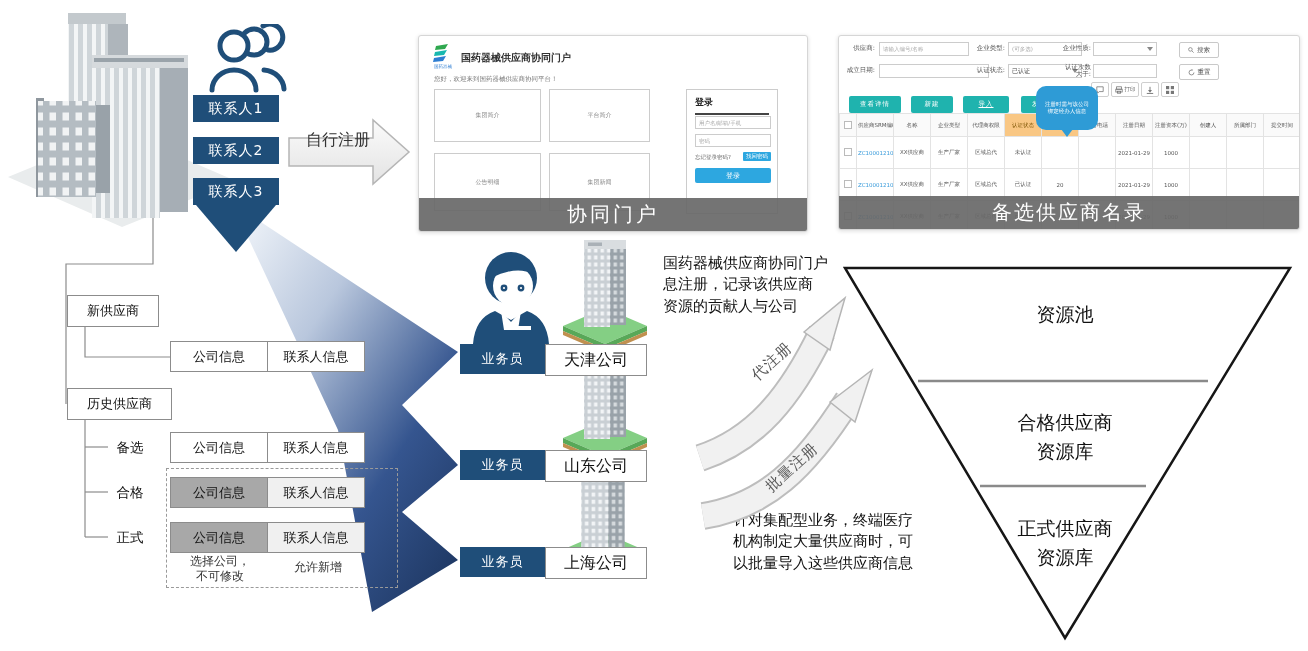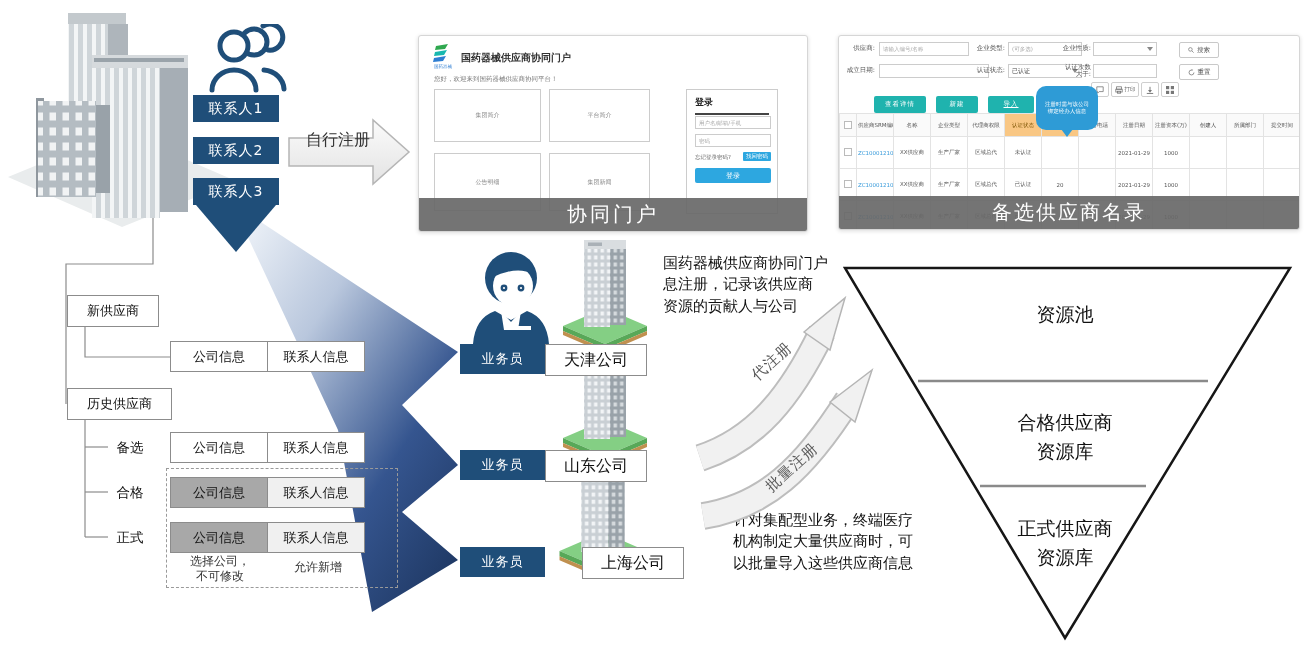--- a/index.html
+++ b/index.html
@@ -49,21 +49,21 @@
   .blue-btn{background:#2DA7E0;color:#fff;font-size:7px;display:flex;align-items:center;justify-content:center;border-radius:2px;}
 
   
   .f-label{font-size:6.5px;color:#555;text-align:right;line-height:1.15;}
   .mini-select{box-sizing:border-box;border:1px solid #ccc;background:#fff;font-size:6px;color:#444;
                display:flex;align-items:center;justify-content:space-between;padding:0 3px;}
   .caret{width:0;height:0;border-left:3px solid transparent;border-right:3px solid transparent;border-top:4px solid #888;}
   .ghost-btn{border:1px solid #c9c9c9;background:#fff;border-radius:2px;font-size:6.5px;color:#555;
              display:flex;align-items:center;justify-content:center;gap:3px;}
   .teal-btn{background:#1FB3AE;color:#fff;font-size:6.5px;display:flex;align-items:center;justify-content:center;
-            border-radius:2px;letter-spacing:1px;margin-left:25px;}
+            border-radius:2px;letter-spacing:1px;}
   .icon-box{border:1px solid #cfcfcf;background:#fff;border-radius:2px;display:flex;align-items:center;justify-content:center;gap:2px;font-size:5.5px;color:#666;}
   .callout{position:absolute;background:#2E9BD6;color:#fff;border-radius:10px;font-size:5.5px;line-height:1.3;
            display:flex;align-items:center;justify-content:center;text-align:center;z-index:7;}
   .callout:after{content:"";position:absolute;bottom:-7px;left:50%;margin-left:-6px;border-left:6px solid transparent;
                  border-right:6px solid transparent;border-top:8px solid #2E9BD6;}
 
   table.grid{border-collapse:collapse;width:100%;table-layout:fixed;}
   table.grid th,table.grid td{border:1px solid #e3e3e3;font-size:5.5px;color:#555;text-align:center;
       padding:1px;overflow:hidden;white-space:nowrap;font-weight:normal;}
   table.grid th{background:#fafafa;height:20px;}
@@ -424,21 +424,21 @@
     </svg>
   <svg class="abs" style="left:556px;top:462px;" width="96" height="120" viewBox="0 0 92 116">
       <use href="#tower"></use>
     </svg>
 
   <div class="abs role-label" style="left:460px;top:344px;width:85px;height:30px;">业务员</div>
   <div class="abs company-label" style="left:545px;top:344px;width:100px;height:30px;">天津公司</div>
   <div class="abs role-label" style="left:460px;top:450px;width:85px;height:30px;">业务员</div>
   <div class="abs company-label" style="left:545px;top:450px;width:100px;height:30px;">山东公司</div>
   <div class="abs role-label" style="left:460px;top:547px;width:85px;height:30px;">业务员</div>
-  <div class="abs company-label" style="left:545px;top:547px;width:100px;height:30px;margin-left:37px;">上海公司</div>
+  <div class="abs company-label" style="left:545px;top:547px;width:100px;height:30px;">上海公司</div>
 
   <div class="abs big-note pre" style="left:663px;top:253px;width:178px;">国药器械供应商协同门户
 息注册，记录该供应商
 资源的贡献人与公司</div>
   <div class="abs big-note pre" style="left:733px;top:510px;width:218px;">针对集配型业务，终端医疗
 机构制定大量供应商时，可
 以批量导入这些供应商信息</div>
 
   <svg class="abs" style="left:0;top:0;" width="1308" height="651">
     <path d="M700,458 C755,440 790,398 822,332" fill="none" stroke="#bdbdbd" stroke-width="28"></path>

